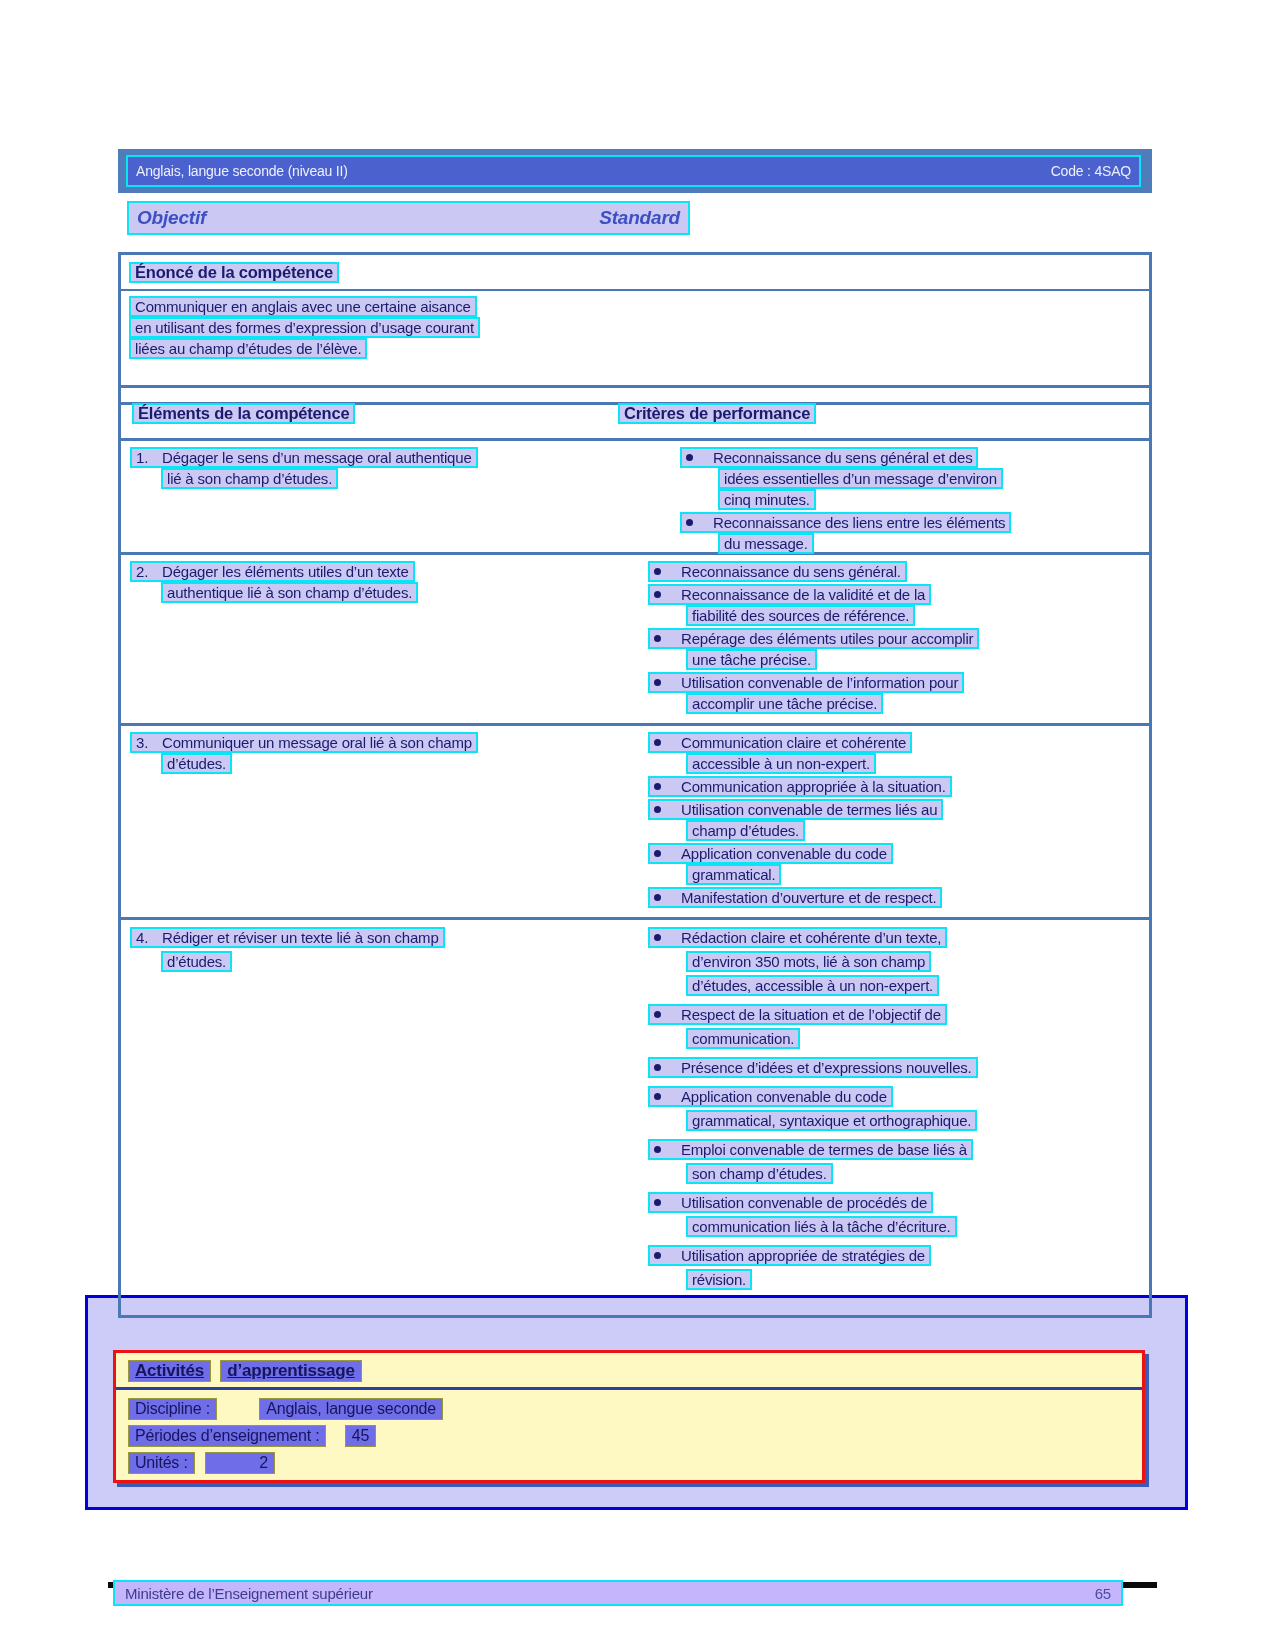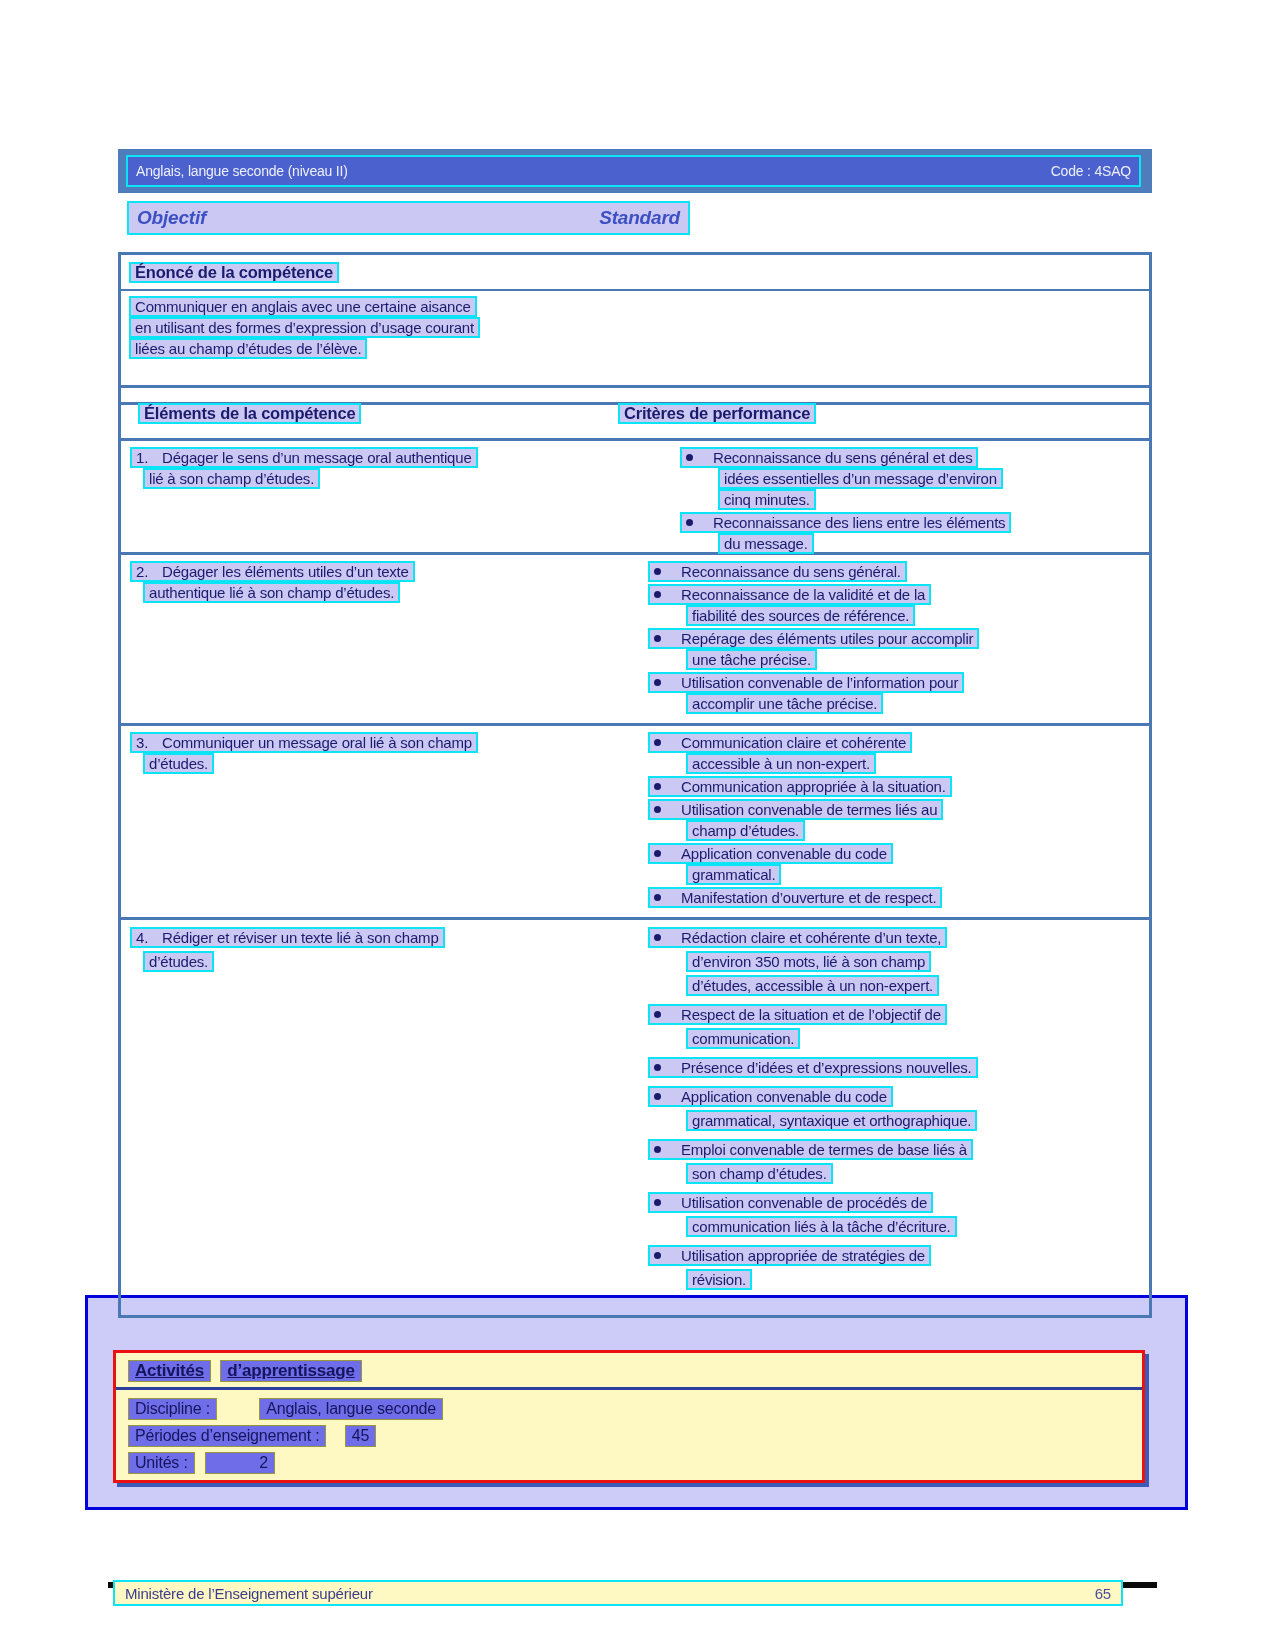--- a/index.html
+++ b/index.html
@@ -28,32 +28,32 @@
   
   .enonce{left:118px;top:252px;width:1034px;height:153px;border:3px solid #4a78b4;background:#ffffff;z-index:2;}
   .enonce-head{padding:7px 8px 5px;}
   .enonce-sep{height:2px;background:#4a78b4;margin-top:1px;}
   .enonce-body{padding:5px 8px;}
 
   
   .ctable{left:118px;top:385px;width:1034px;height:933px;border:3px solid #4a78b4;
           display:flex;flex-direction:column;background:transparent;z-index:2;}
   .thead{height:50px;display:flex;align-items:center;border-bottom:3px solid #4a78b4;flex:0 0 auto;}
-  .thead .c1{width:492px;padding-left:17px;box-sizing:border-box;}
+  .thead .c1{width:492px;padding-left:11px;box-sizing:border-box;}
   .thead .c2{flex:1;padding-left:5px;}
   .trow{display:flex;border-bottom:3px solid #4a78b4;padding-top:6px;box-sizing:border-box;}
   .trow:last-child{border-bottom:none;flex:1 1 auto;}
   .trow.r1{min-height:114px;gap:32px;}
   .trow.r2{min-height:171px;}
   .trow.r3{min-height:194px;}
   .trow.r4{min-height:396px;}
   .tleft{width:492px;padding-left:9px;box-sizing:border-box;flex:0 0 auto;}
   .tright{flex:1;padding-left:35px;}
   .num{display:inline-block;min-width:26px;}
-  .lwrap{margin-left:13px;}
+  .lwrap{margin-left:31px;}
   .crit{margin-bottom:2px;}
   .r4 .crit{margin-bottom:5px;}
   .r4 .tline{line-height:24px;}
   .cwrap{margin-left:38px;}
   .bdot{display:inline-block;width:7px;height:7px;border-radius:50%;background:#1b1b6e;
         margin-right:20px;vertical-align:2px;}
 
   
   .bottom-outer{left:85px;top:1295px;width:1103px;height:215px;background:#cdccf8;
                 border:3px solid #0000dd;z-index:1;}
@@ -65,21 +65,21 @@
   .act-title .whl{font-weight:bold;font-size:17px;text-decoration:underline;margin-right:5px;}
   .act-sep{height:3px;background:#2b3f9e;}
   .act-rows{padding:8px 12px 0;}
   .act-row{height:27px;}
   .g1{margin-left:38px;}
   .g2{margin-left:14px;}
   .g3{margin-left:6px;min-width:70px;text-align:right;box-sizing:border-box;}
 
   
   .footer-rule{left:108px;top:1582px;width:1049px;height:6px;background:#0a0a0a;z-index:3;}
-  .footer-strip{left:113px;top:1580px;width:1010px;height:26px;background:#fef9c3;border:2px solid #0ae4f4;
+  .footer-strip{left:113px;top:1580px;width:1010px;height:26px;background:#c4b5fd;border:2px solid #0ae4f4;
                 display:flex;justify-content:space-between;align-items:center;padding:0 10px;
                 font-size:15px;color:#3c3c8c;z-index:3;}
   .footer-strip .pg{color:#4c4c9e;}
 </style>
 </head>
 <body>
 
 <div class="abs bottom-outer"></div>
 
 <div class="abs header-bar">

